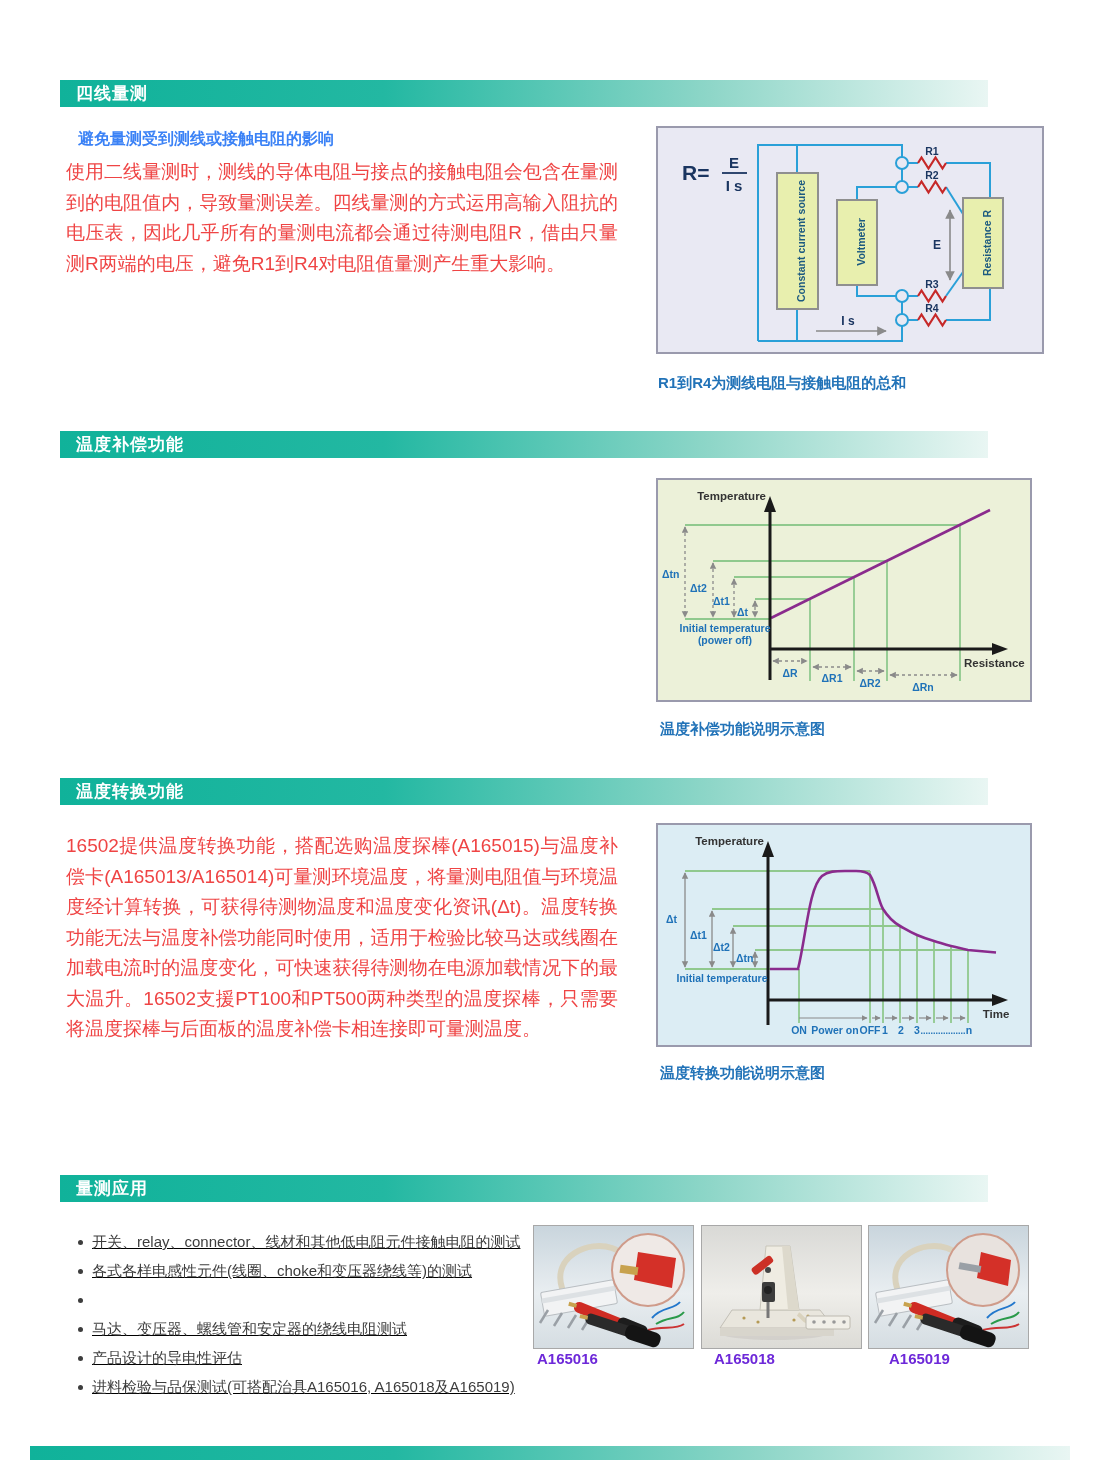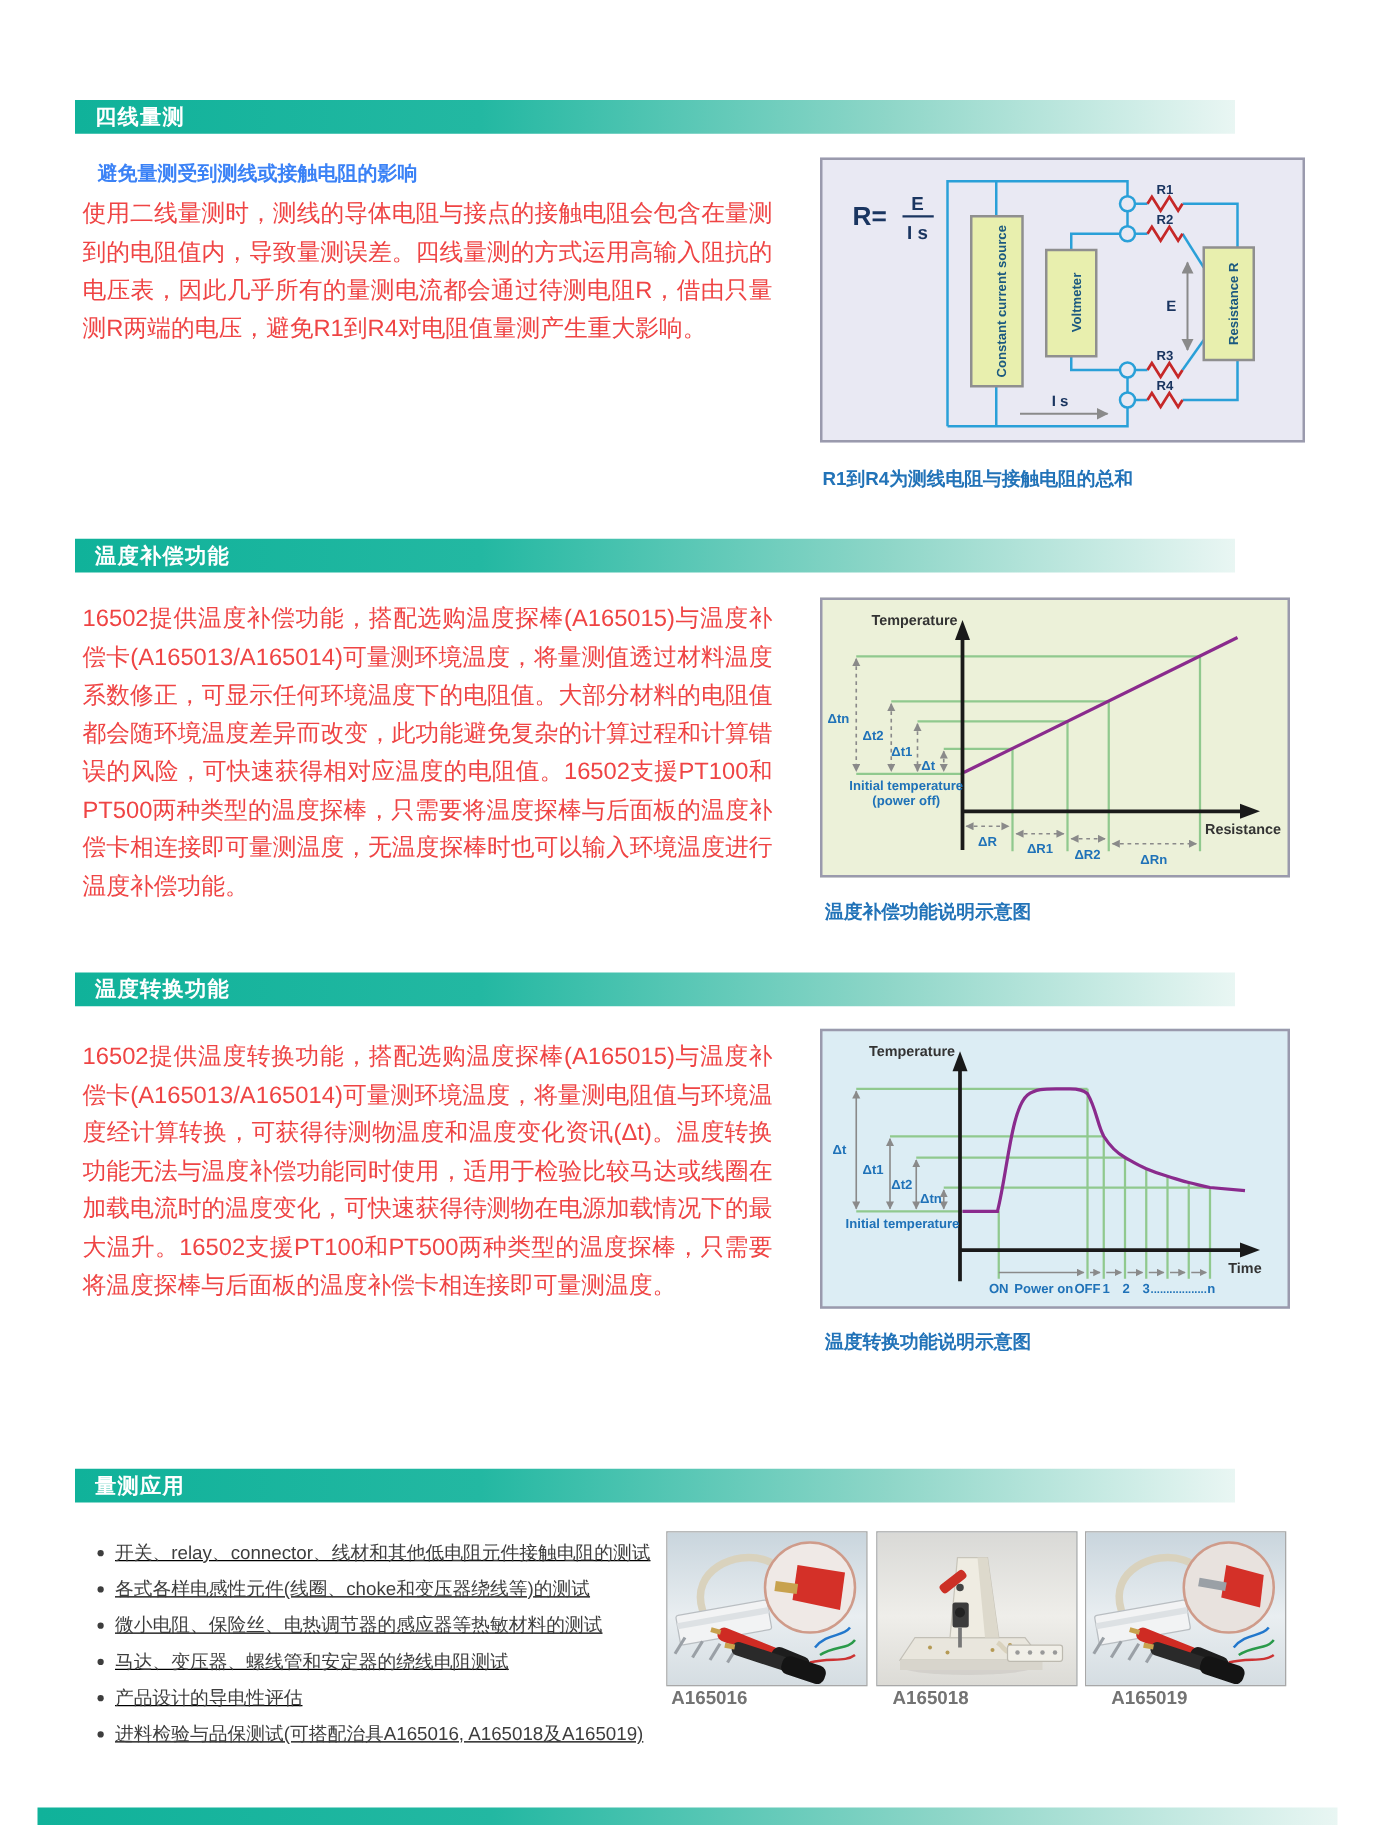--- a/index.html
+++ b/index.html
@@ -11,21 +11,21 @@
   .subtitle{position:absolute;left:78px;top:129px;color:#3b82f6;font-weight:bold;font-size:16px;}
   .body-text{position:absolute;left:66px;width:552px;font-size:19px;line-height:30.5px;
              color:#ef4444;text-align:justify;}
   .cap{position:absolute;color:#2273b8;font-size:15px;font-weight:600;margin-top:12px;}
   .panel{position:absolute;border:2px solid #9a9aad;}
   .panel svg{display:block;}
   .blist{position:absolute;left:78px;top:1228px;text-decoration:underline;}
   .bitem{display:flex;align-items:center;height:29px;font-size:15px;color:#3d3d3d;white-space:nowrap;}
   .dot{width:5px;height:5px;border-radius:50%;background:#3d3d3d;margin-right:9px;flex:none;}
   .photo{position:absolute;top:1225px;width:159px;height:122px;border:1px solid #a8a8a8;background:#e8edf0;}
-  .pcap{position:absolute;top:1350px;color:#737373;font-size:15px;font-weight:600;}
+  .pcap{position:absolute;top:1350px;color:#6d28d9;font-size:15px;font-weight:600;}
   .footerbar{position:absolute;left:30px;top:1446px;width:1040px;height:14px;
        background:linear-gradient(90deg,#10b29a 0%,#23b8a2 35%,#8ed6c8 70%,#e9f6f3 100%);}
   text{font-family:"Liberation Sans","DejaVu Sans",sans-serif;}
 </style>
 </head>
 <body>
 
 <div class="page">
 
   <div class="hdr" style="top:80px">
@@ -104,21 +104,20 @@
         <line x1="64" y1="45" x2="89" y2="45" stroke="#1a3560" stroke-width="1.8"></line>
         <text x="76" y="63" font-size="15" font-weight="bold" text-anchor="middle">I s</text>
       </g>
     </svg>
   </div>
   <div class="cap" style="left:658px;top:362px;">R1到R4为测线电阻与接触电阻的总和</div>
 
   <div class="hdr" style="top:431px">
     <span>温度补偿功能</span>
   </div>
-  <div class="body-text" style="top:481px">16502提供温度补偿功能，搭配选购温度探棒(A165015)与温度补偿卡(A165013/A165014)可量测环境温度，将量测值透过材料温度系数修正，可显示任何环境温度下的电阻值。大部分材料的电阻值都会随环境温度差异而改变，此功能避免复杂的计算过程和计算错误的风险，可快速获得相对应温度的电阻值。16502支援PT100和PT500两种类型的温度探棒，只需要将温度探棒与后面板的温度补偿卡相连接即可量测温度，无温度探棒时也可以输入环境温度进行温度补偿功能。</div>
 
   <div class="panel" style="left:656px;top:478px;width:372px;height:220px;background:#ecf1d9;">
     <svg viewBox="0 0 372 220" width="372" height="220">
       <defs>
         <marker id="gA2" markerWidth="7" markerHeight="7" refX="4.5" refY="2.5" orient="auto-start-reverse">
           <path d="M0,0L5,2.5L0,5z" fill="#8a8a8a"></path>
         </marker>
       </defs>
 
       <g stroke="#90c98e" stroke-width="1.8" fill="none">
@@ -261,21 +260,20 @@
     <div class="bitem">
         <span class="dot"></span>
         <span>开关、relay、connector、线材和其他低电阻元件接触电阻的测试</span>
       </div>
     <div class="bitem">
         <span class="dot"></span>
         <span>各式各样电感性元件(线圈、choke和变压器绕线等)的测试</span>
       </div>
     <div class="bitem">
         <span class="dot"></span>
-        <span>微小电阻、保险丝、电热调节器的感应器等热敏材料的测试</span>
       </div>
     <div class="bitem">
         <span class="dot"></span>
         <span>马达、变压器、螺线管和安定器的绕线电阻测试</span>
       </div>
     <div class="bitem">
         <span class="dot"></span>
         <span>产品设计的导电性评估</span>
       </div>
     <div class="bitem">

